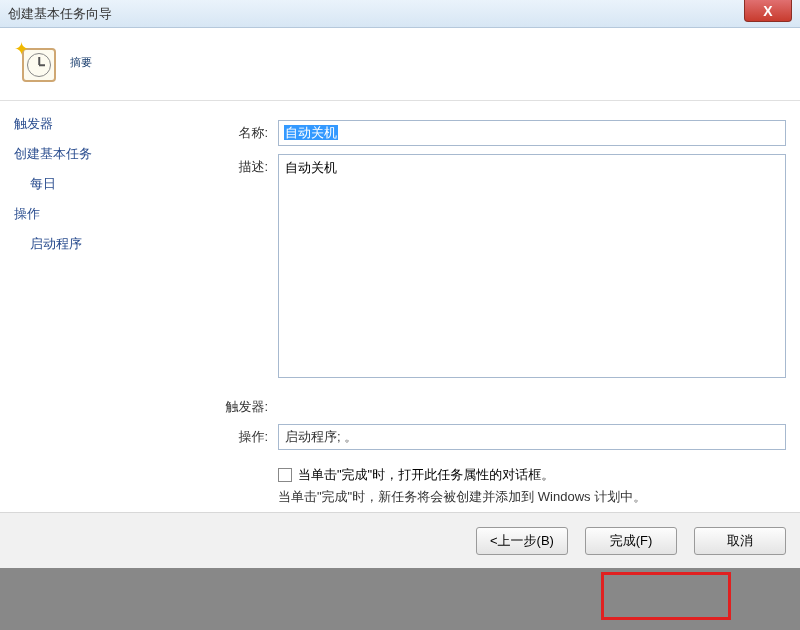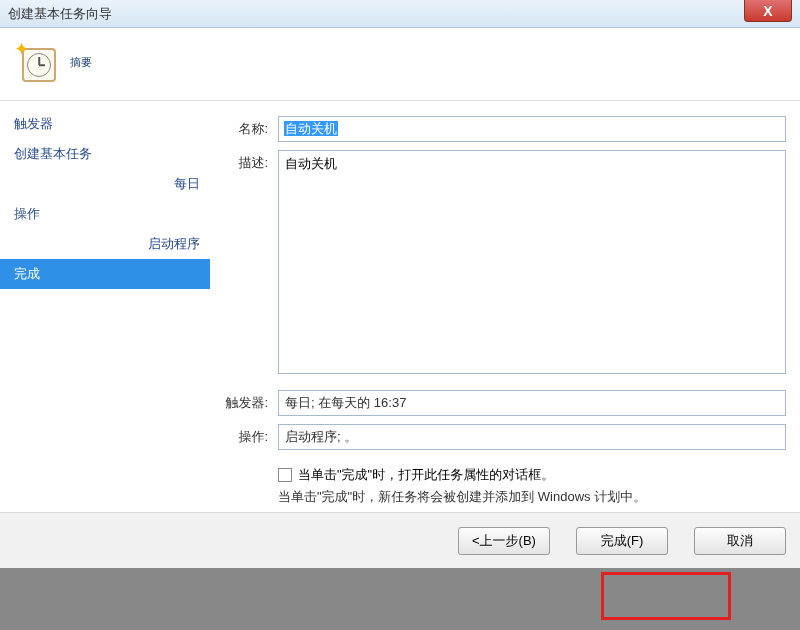--- a/index.html
+++ b/index.html
@@ -124,21 +124,20 @@
       background: #fff;
       padding-top: 8px;
     }
     .side-item {
       padding: 6px 10px 6px 14px;
       color: #2a4d8f;
       cursor: pointer;
     }
     .side-item.sub {
       padding-left: 30px;
-      text-align: right;
     }
     .side-item.selected {
       background: #2f90e8;
       color: #fff;
     }
     .main {
       flex: 1;
       padding: 12px 14px 0 0;
       display: flex;
       flex-direction: column;
@@ -207,21 +206,21 @@
       margin-bottom: 6px;
     }
     .button-bar {
       height: 56px;
       border-top: 1px solid #d8d8d8;
       background: #f1f1f1;
       display: flex;
       align-items: center;
       justify-content: flex-end;
       padding-right: 14px;
-      gap: 26px;
+      gap: 17px;
     }
     .btn {
       min-width: 92px;
       height: 28px;
       border: 1px solid #9a9a9a;
       background: linear-gradient(to bottom, #fdfdfd, #e4e4e4);
       border-radius: 3px;
       font-family: inherit;
       font-size: 13px;
       cursor: pointer;
@@ -259,21 +258,20 @@
   </div>
 
   <div class="body">
 
     <div class="sidebar">
       <div class="side-item"><span>触发器</span></div>
       <div class="side-item"><span>创建基本任务</span></div>
       <div class="side-item sub"><span>每日</span></div>
       <div class="side-item"><span>操作</span></div>
       <div class="side-item sub"><span>启动程序</span></div>
-      <div class="side-item selected"><span>完成</span></div>
     </div>
 
     <div class="main">
 
       <div class="row">
         <div class="row-label">名称:</div>
         <div class="field-input selected-text">
           <span class="name-text">自动关机</span>
         </div>
       </div>
@@ -282,23 +280,20 @@
         <div class="row-label">描述:</div>
         <div class="desc-box">
           <span>自动关机</span>
         </div>
       </div>
 
       <div style="height:8px"></div>
 
       <div class="row">
         <div class="row-label">触发器:</div>
-        <div class="readonly-field">
-          <span>每日; 在每天的 16:37</span>
-        </div>
       </div>
 
       <div class="row">
         <div class="row-label">操作:</div>
         <div class="readonly-field">
           <span>启动程序; 。</span>
         </div>
       </div>
 
       <div class="checkbox-row">

